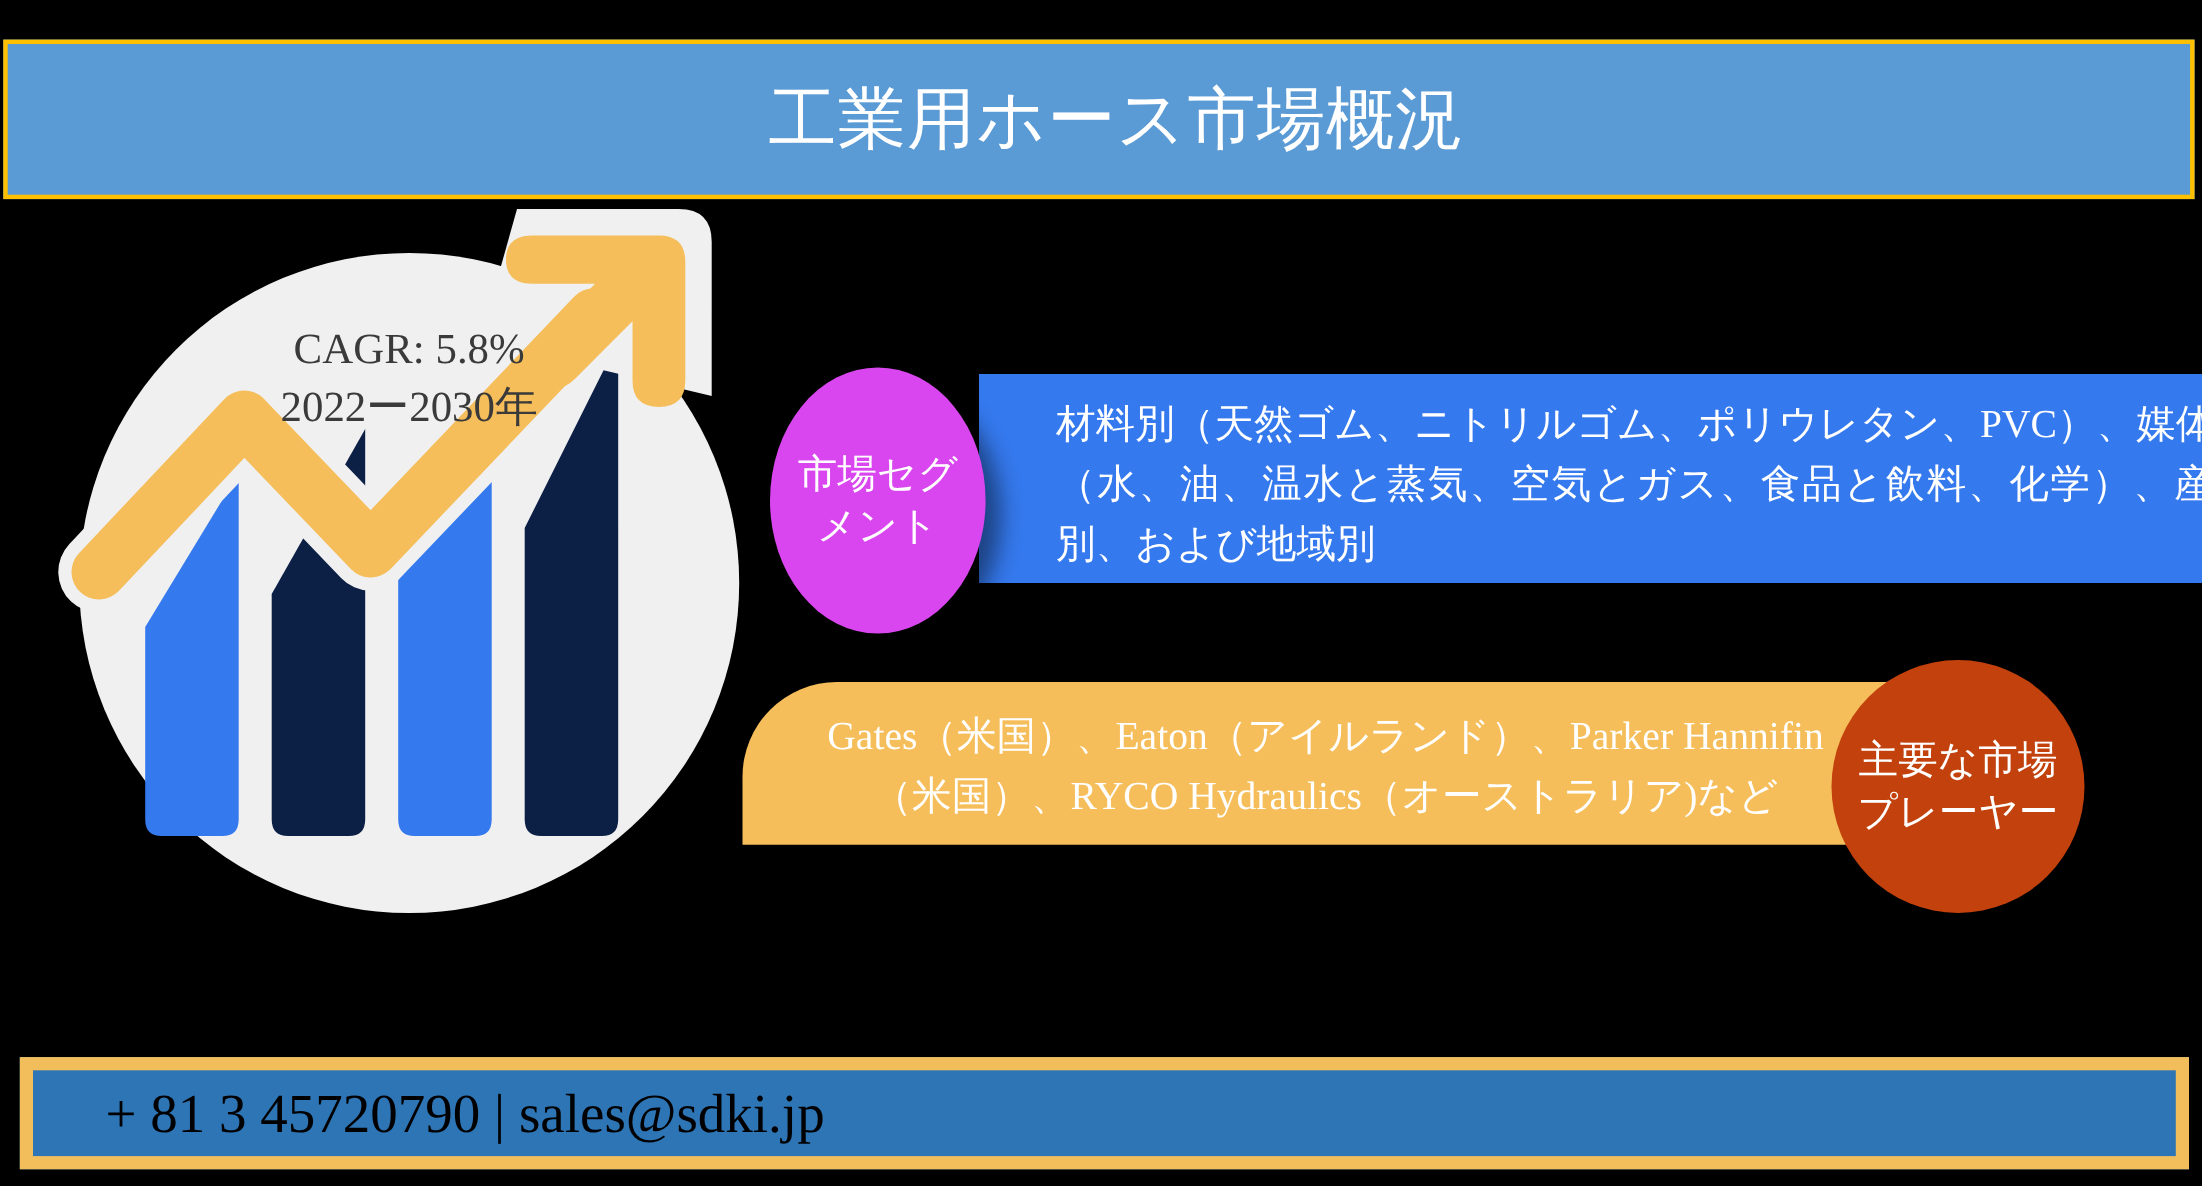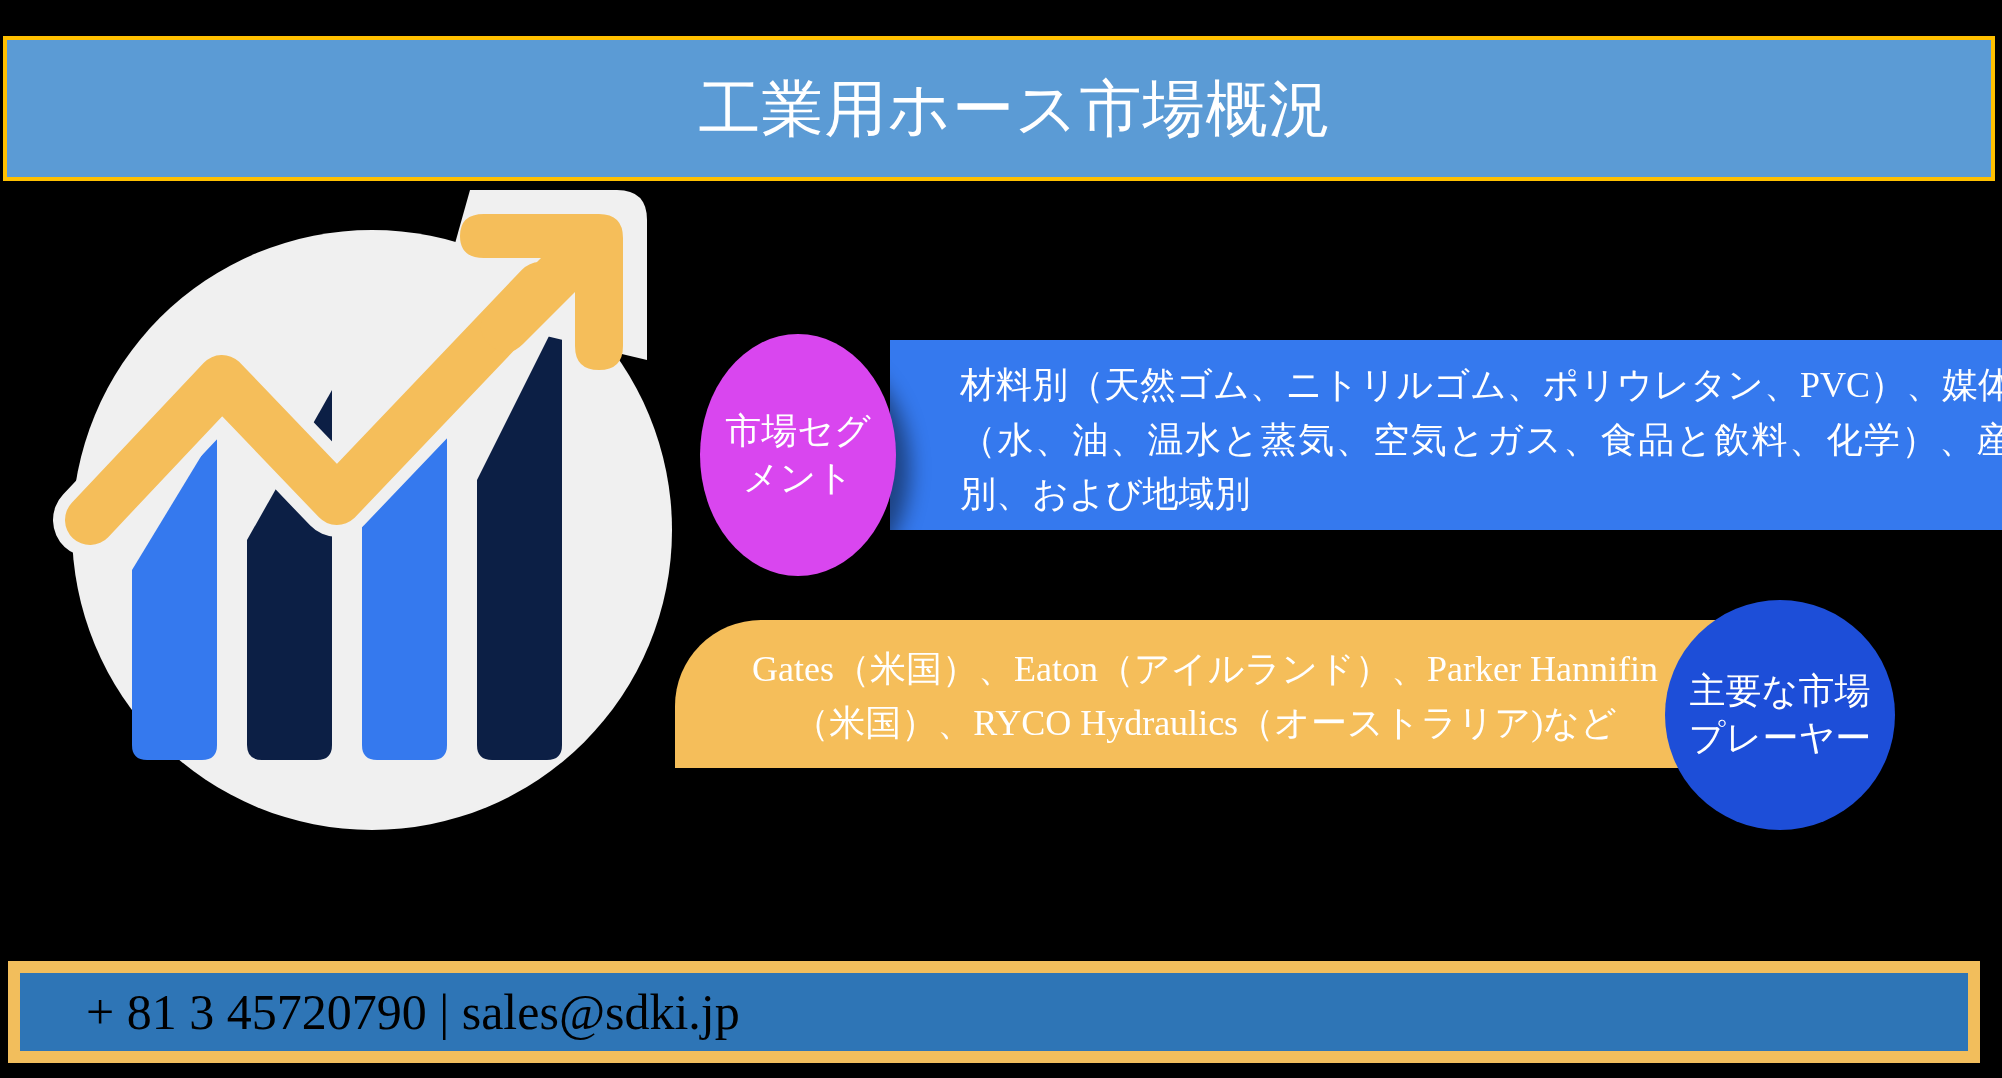--- a/index.html
+++ b/index.html
@@ -150,37 +150,37 @@
     line-height: 1.5;
     text-align: center;
   }
   .players-bubble {
     position: absolute;
     left: 990px;
     top: -20px;
     width: 230px;
     height: 230px;
     border-radius: 50%;
-    background: #1d4ed8;
+    background: #c2410c;
     display: flex;
     align-items: center;
     justify-content: center;
     text-align: center;
   }
   .players-bubble-label {
     color: #FFFFFF;
     font-size: 36px;
     line-height: 1.3;
     padding: 0 8px;
   }
 
   
   .footer-bar {
     position: absolute;
-    left: 8px;
+    left: 18px;
     top: 961px;
     width: 1972px;
     height: 102px;
     background: #2E75B6;
     border: 12px solid #F2BE5C;
     box-sizing: border-box;
     display: flex;
     align-items: center;
   }
   .footer-text {
@@ -217,20 +217,24 @@
     </g>
 
     <g>
       <path d="M18 290 L150 150 L265 270 L468 57" fill="none" stroke="#F5BE5A" stroke-width="50" stroke-linecap="round" stroke-linejoin="round"></path>
       <path d="M412 -16 L527 -16 Q551 -16 551 8 L551 116 Q551 140 527 140
                Q503 140 503 116 L503 62 L451 114 Q434 131 417 114 Q400 97 417 80
                L469 28 L412 28 Q388 28 388 6 Q388 -16 412 -16 Z" fill="#F5BE5A"></path>
     </g>
   </svg>
 
+  <div class="cagr-text">
+    <span class="cagr-line">CAGR: 5.8%</span>
+    <span class="cagr-line">2022ー2030年</span>
+  </div>
 </div>
 
 <div class="segment-row">
   <div class="segment-box">
     <div class="segment-box-text">材料別（天然ゴム、ニトリルゴム、ポリウレタン、PVC）、媒体別（水、油、温水と蒸気、空気とガス、食品と飲料、化学）、産業別、および地域別</div>
   </div>
   <div class="segment-bubble">
     <span class="segment-bubble-label">市場セグメント</span>
   </div>
 </div>

